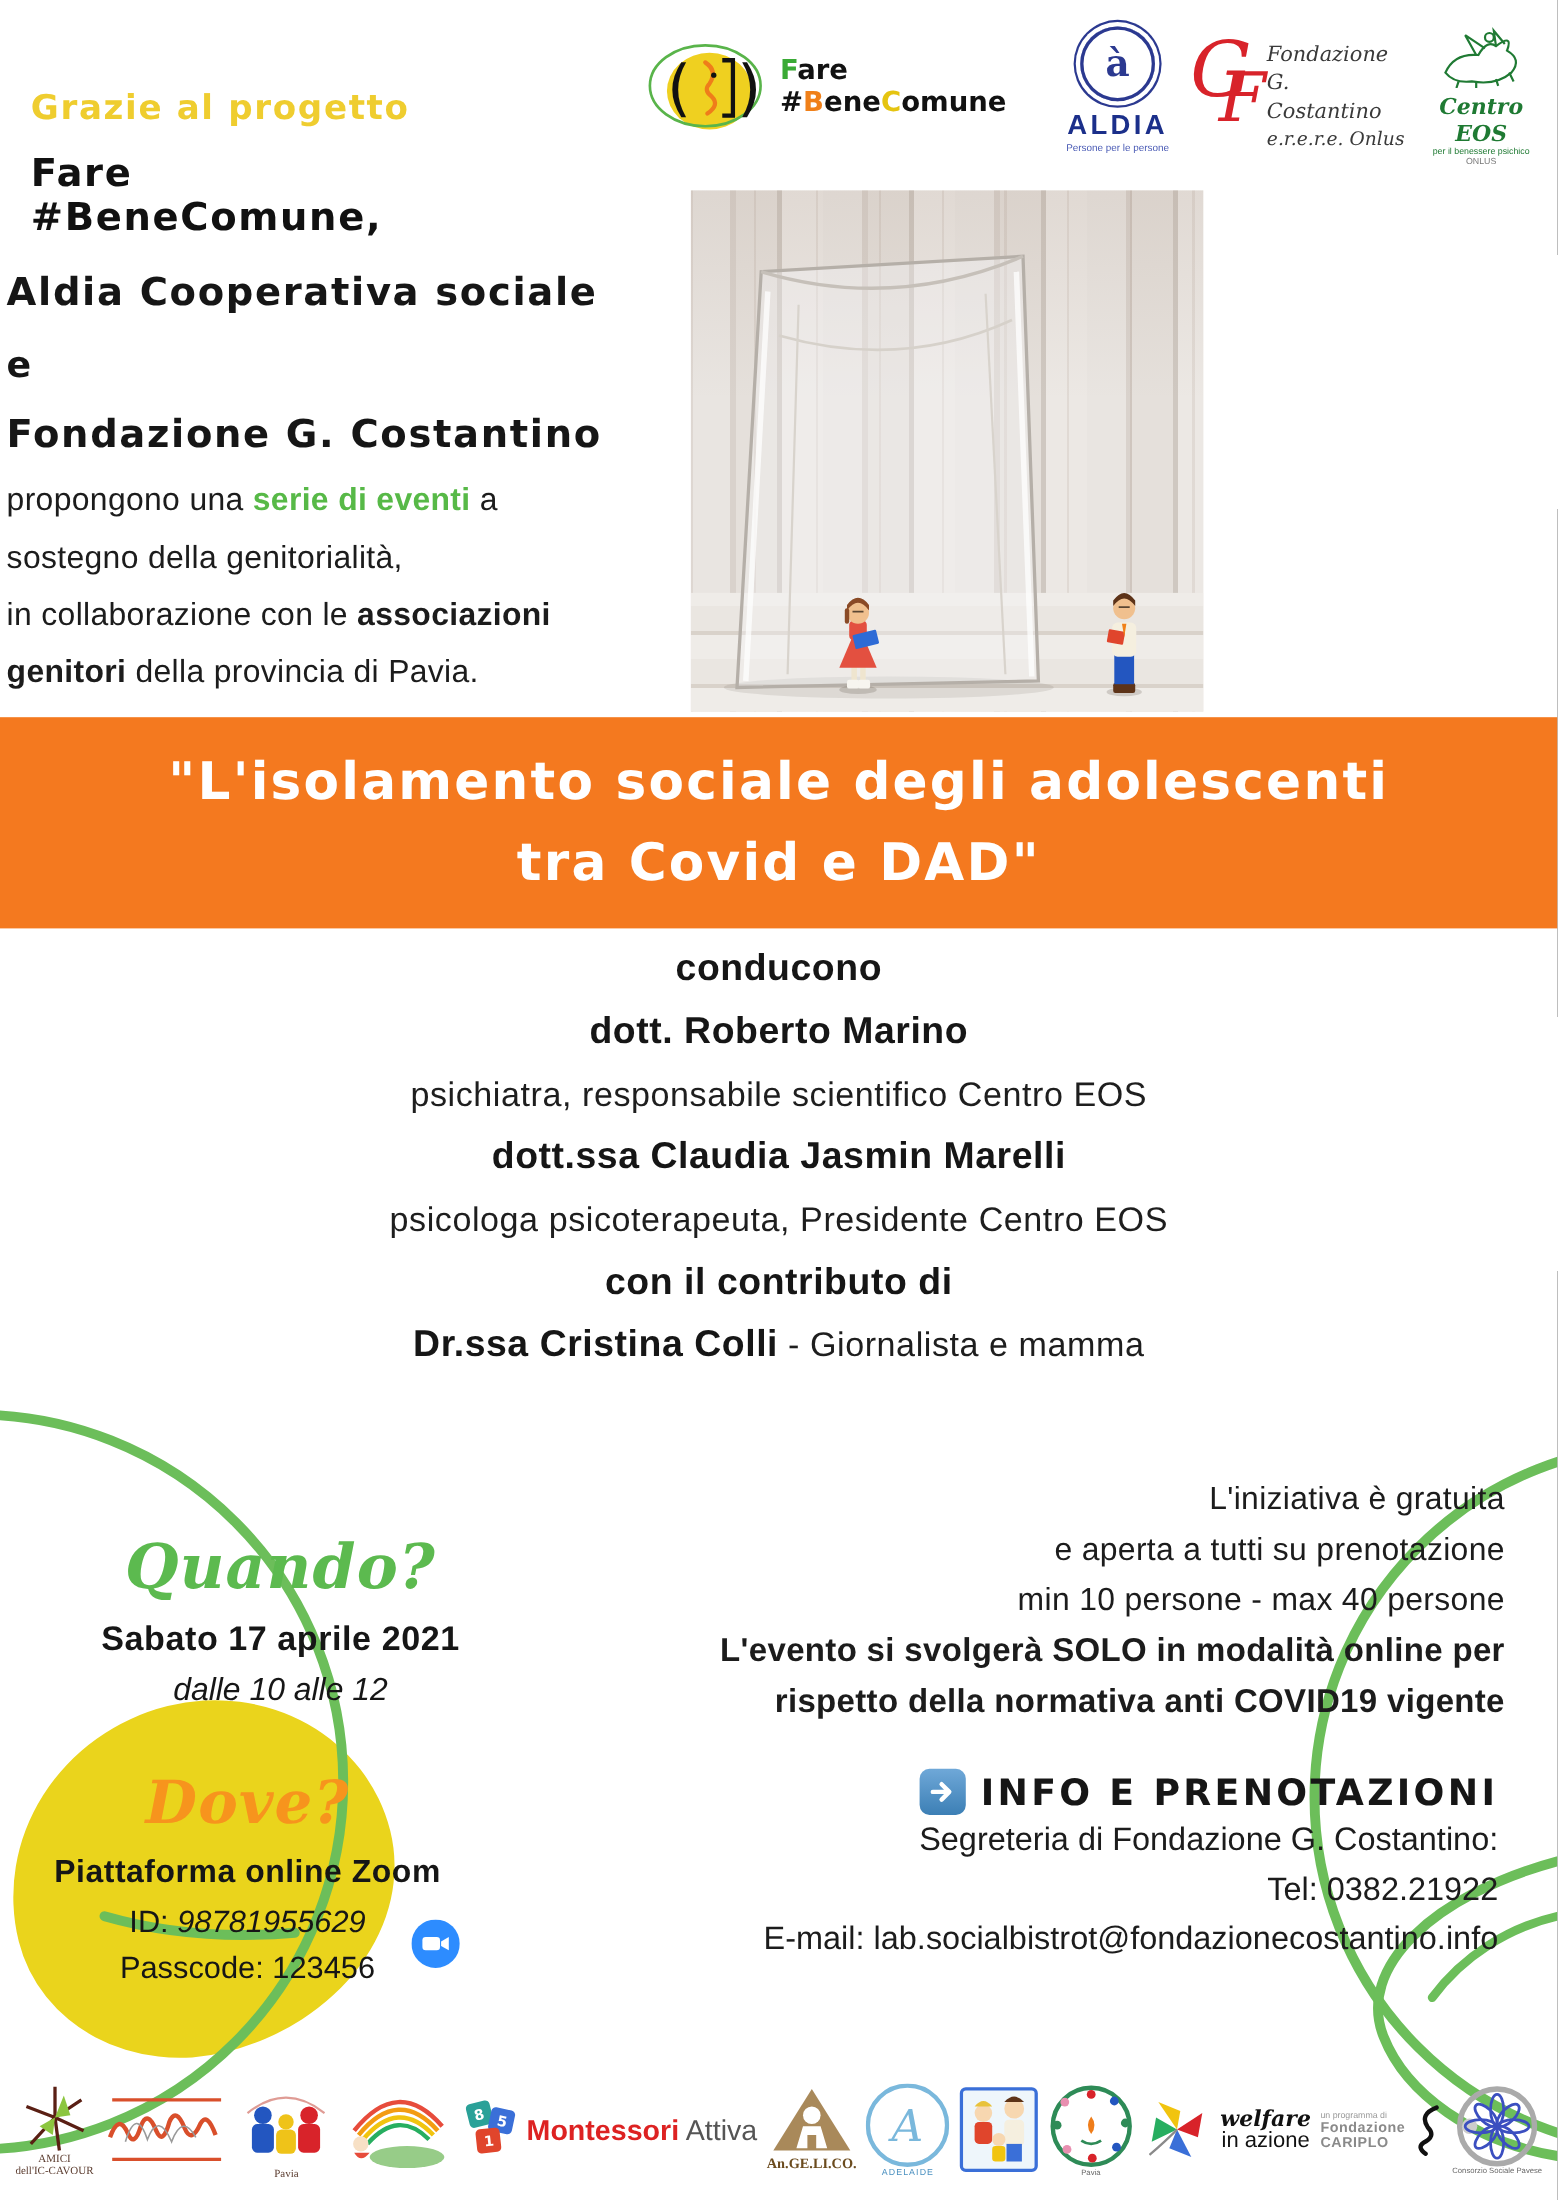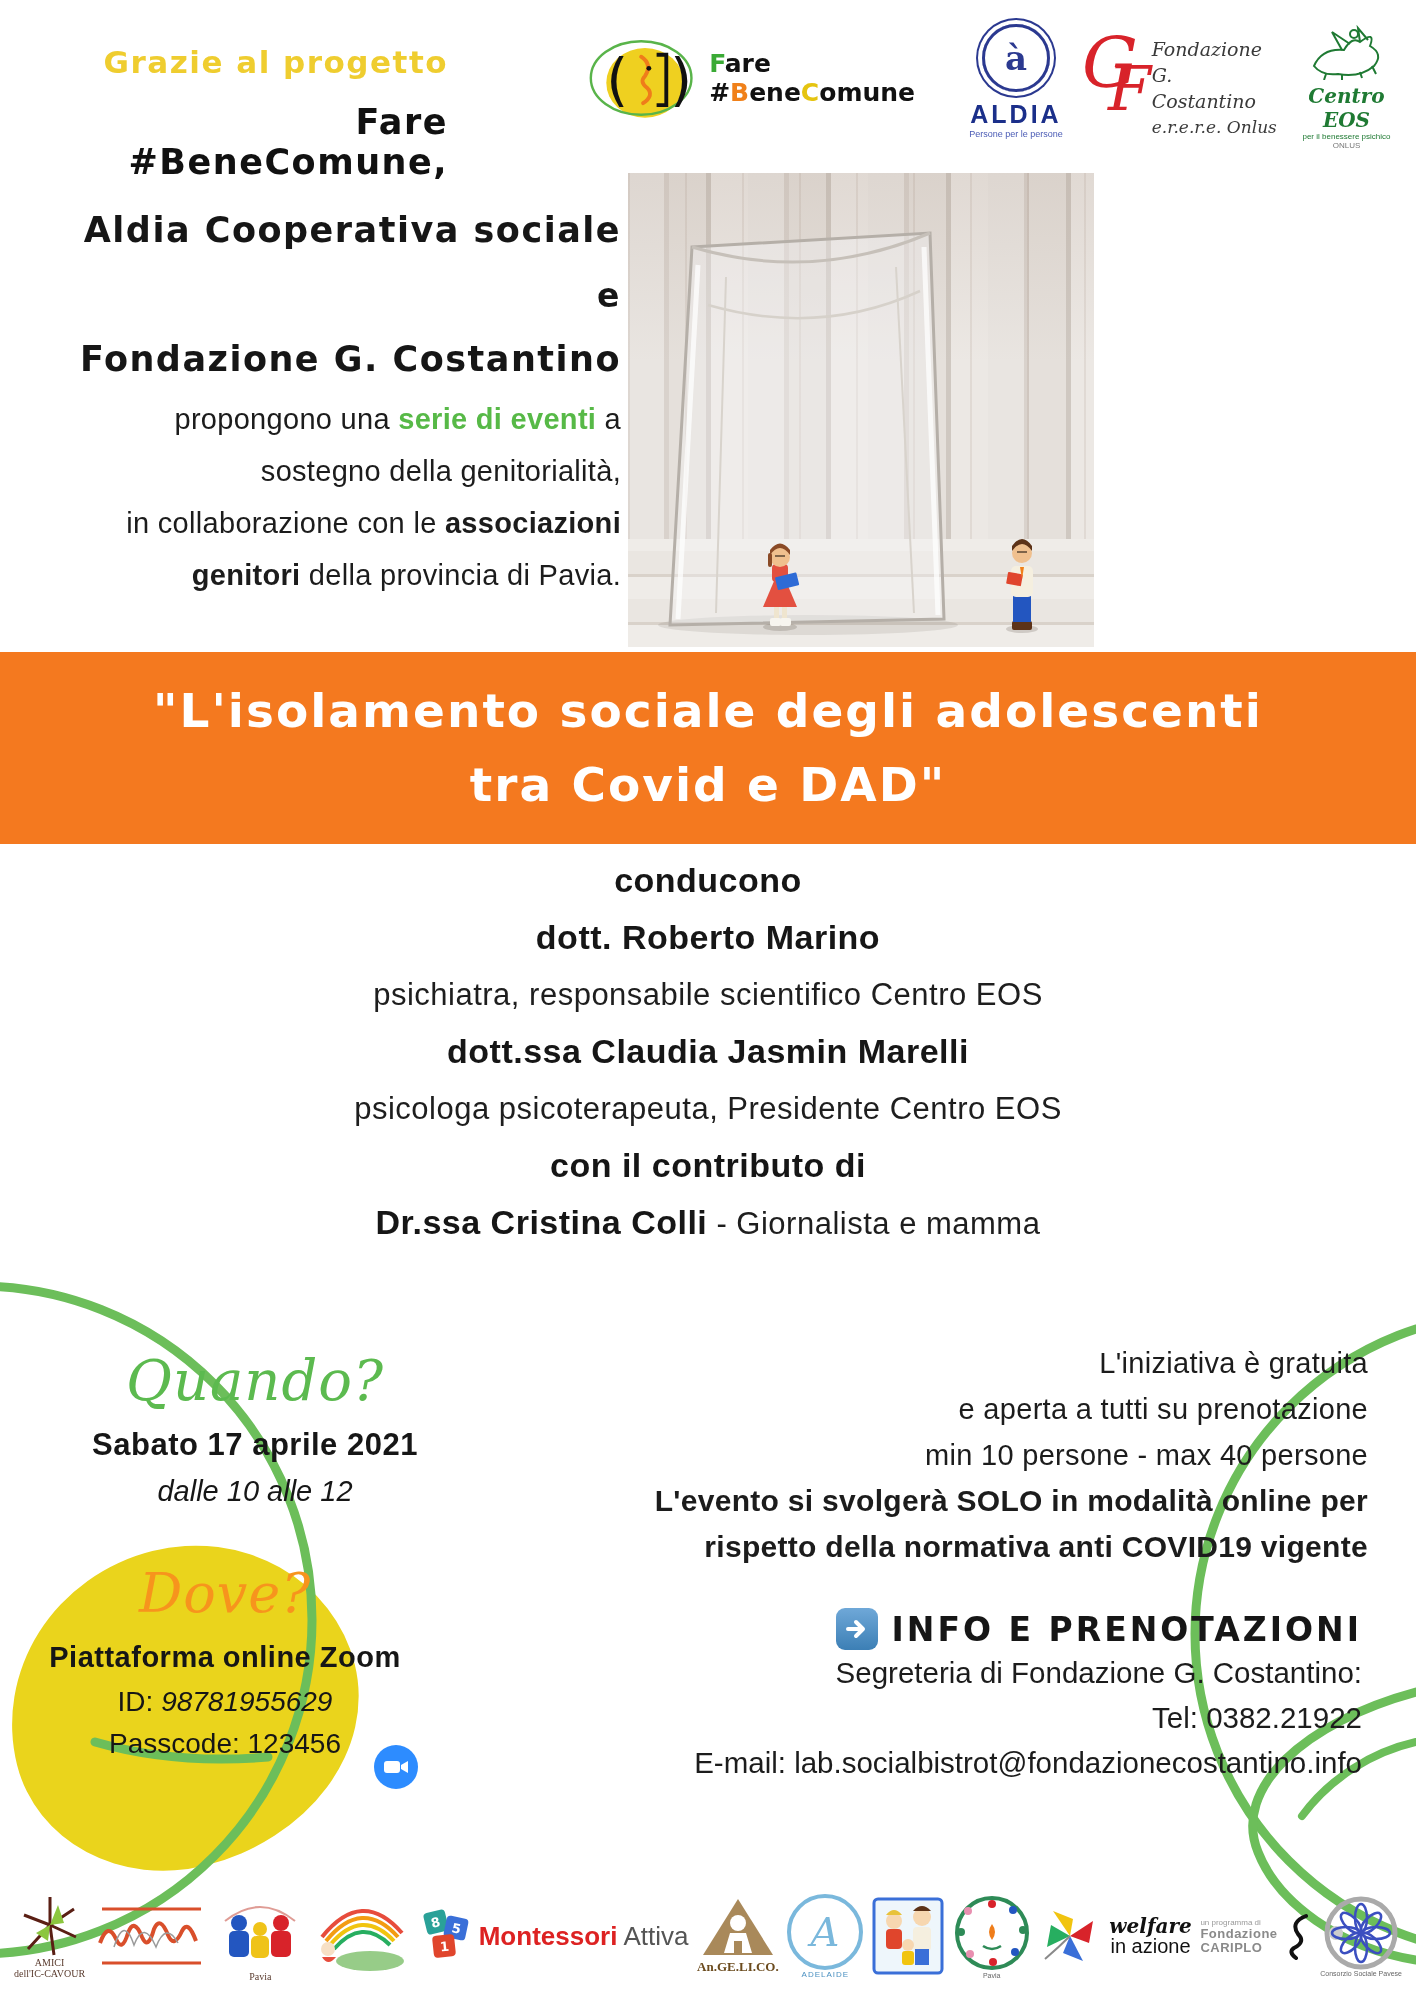--- a/index.html
+++ b/index.html
@@ -1,21 +1,21 @@
 <!DOCTYPE html>
 <html><head>
 <meta charset="utf-8">
 <style>
   html,body{margin:0;padding:0;background:#888;}
   .poster{position:relative;width:1416px;height:2000px;background:#ffffff;overflow:hidden;
           font-family:"Liberation Sans", sans-serif;color:#161616;margin:0 auto;}
   .abs{position:absolute;}
   .comic{font-family:"DejaVu Sans", sans-serif;font-weight:bold;letter-spacing:1.5px;}
-  .script{font-family:"DejaVu Serif", serif;font-style:italic;font-weight:normal;letter-spacing:1px;}
-  .center{text-align:right;}
+  .script{font-family:"DejaVu Serif", serif;font-style:italic;font-weight:bold;letter-spacing:1px;margin-top:44px;}
+  .center{text-align:left;margin-top:36px;}
   .right{text-align:right;}
 
   
   .thanks{left:28px;top:44px;width:420px;z-index:3;}
   .thanks .l1{font-size:31px;color:#EFCD2F;}
   .thanks .l2{font-size:35px;color:#111;margin-top:22px;}
 
   .logo-fbc{left:585px;top:28px;width:330px;height:100px;z-index:3;display:flex;align-items:center;}
   .fbc-text{margin-left:8px;font-family:"DejaVu Sans", sans-serif;font-weight:bold;font-size:25px;line-height:29px;color:#111;}
   .fbc-green{color:#3aaa35;} .fbc-orange{color:#f08019;} .fbc-yellow{color:#e5c410;}

